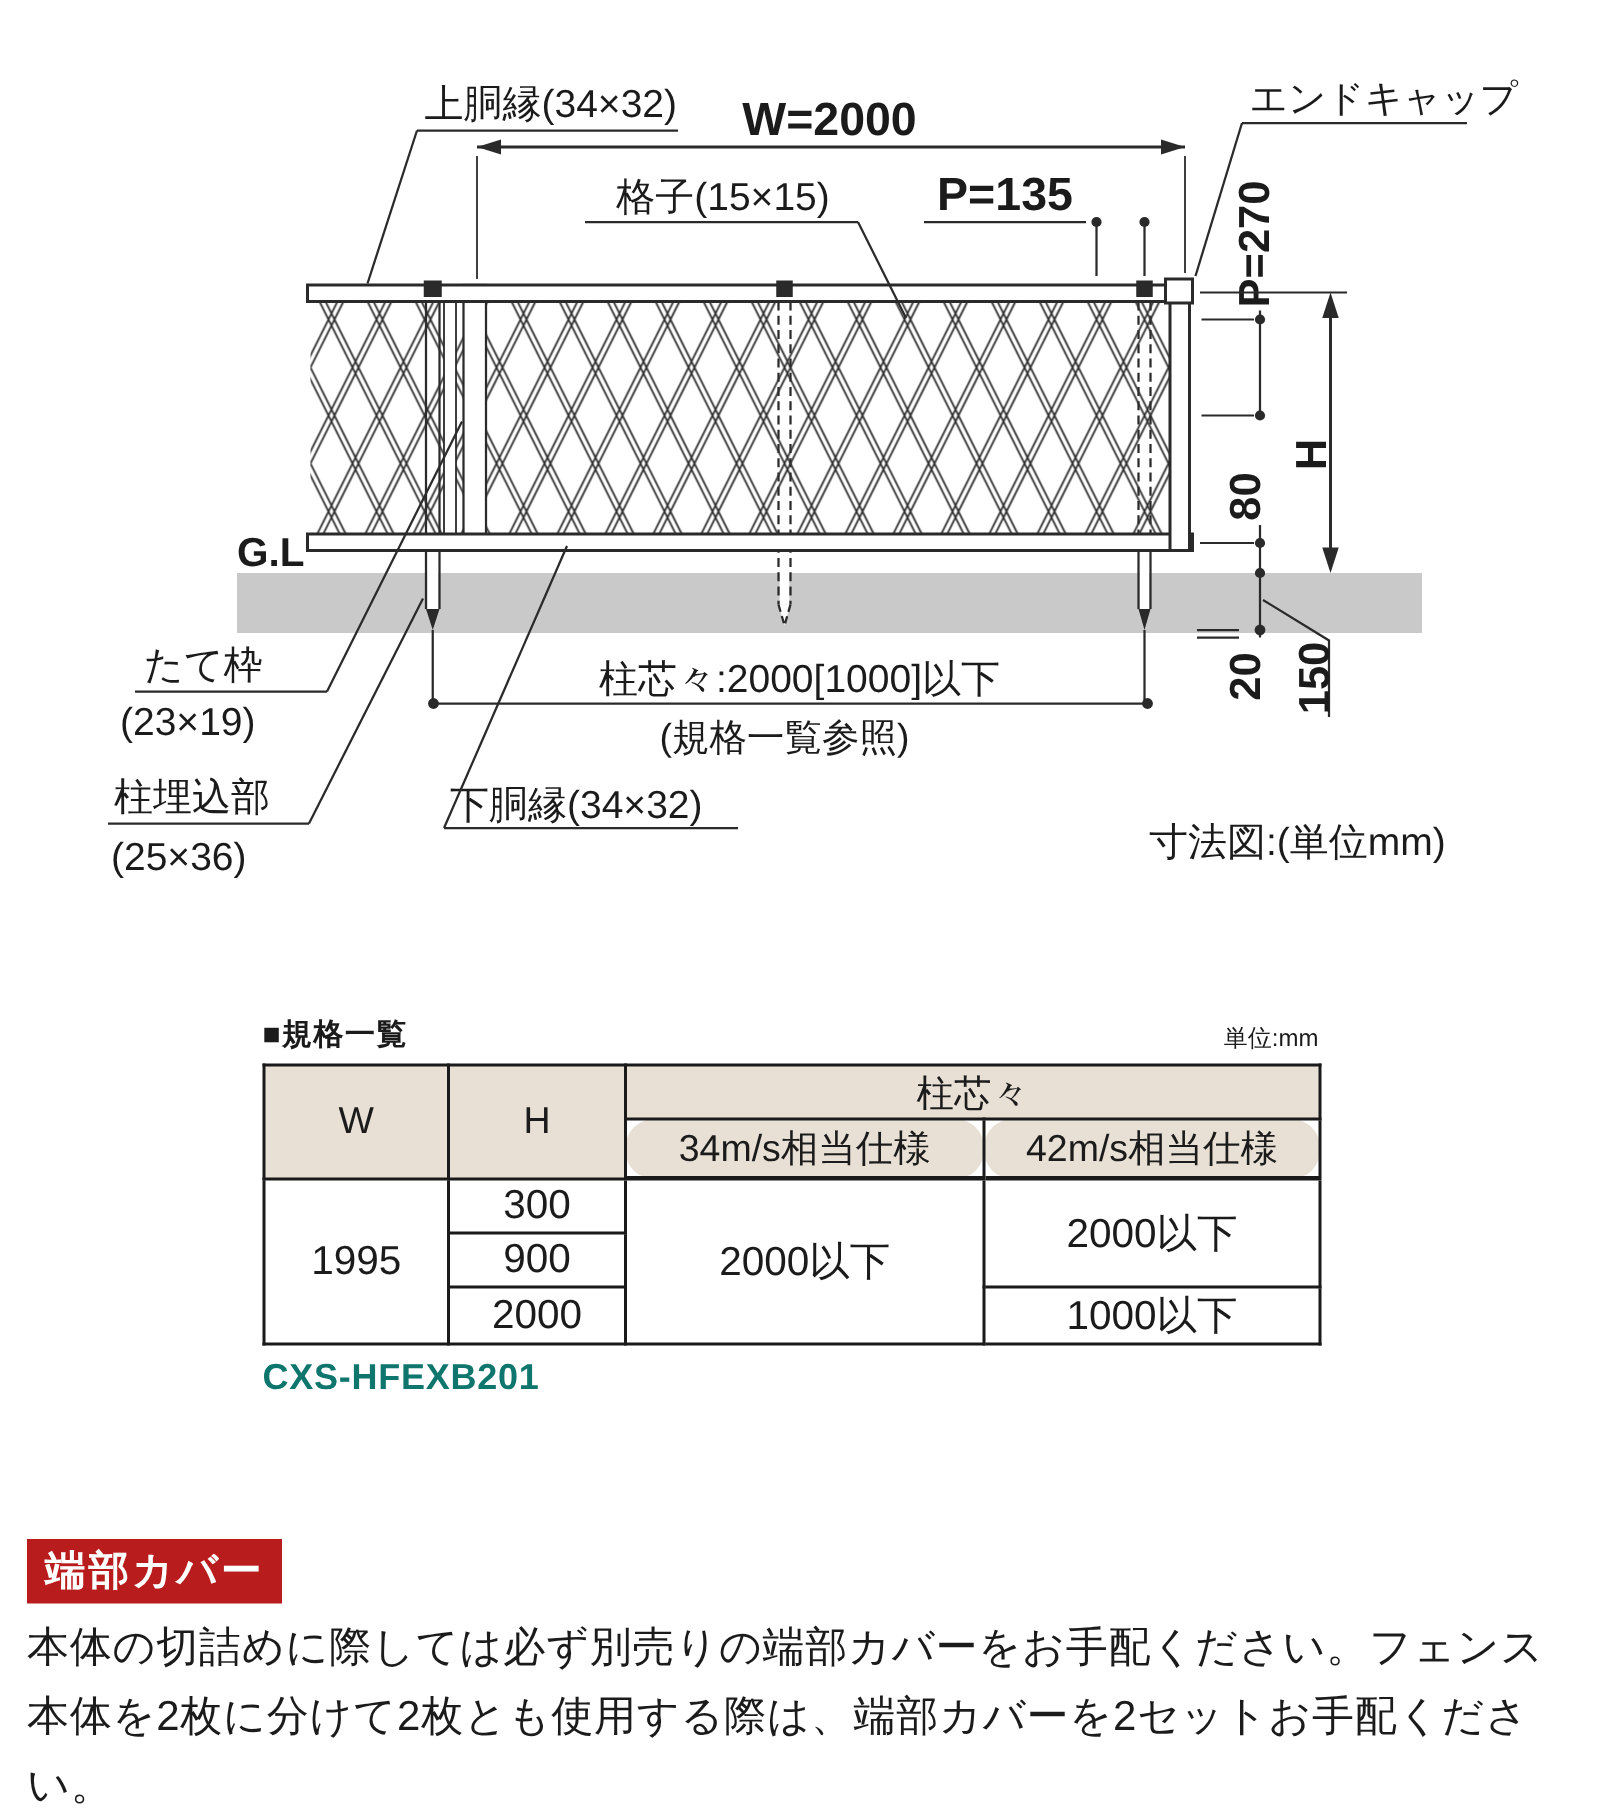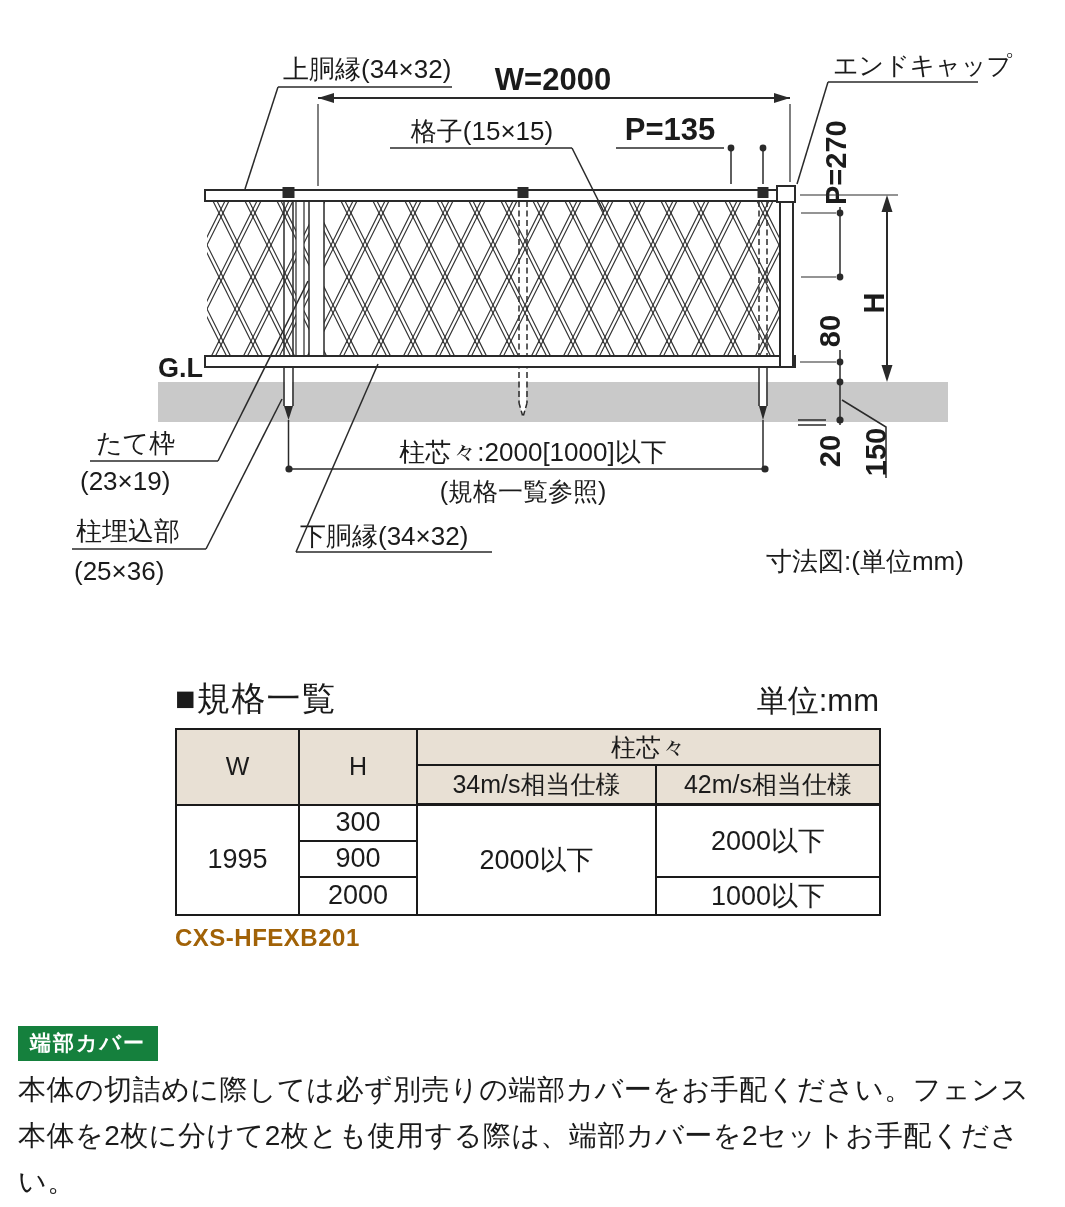--- a/index.html
+++ b/index.html
@@ -12,38 +12,38 @@
   #drawing{position:absolute;left:0;top:0;}
   #drawing text{fill:#1b1b1b;font-family:"Liberation Sans","DejaVu Sans",sans-serif;}
   .lbl{font-size:26px;}
   .lbl-sm{font-size:25px;}
   .dim{font-size:31px;font-weight:bold;}
   .dim-rot{font-size:29px;font-weight:bold;}
   .gl{font-size:27px;font-weight:bold;}
   
   #spec{position:absolute;left:175px;top:676px;width:704px;}
   .spec-head{display:flex;justify-content:space-between;align-items:flex-end;margin-bottom:6px;}
-  .spec-title{font-size:34px;font-weight:normal;letter-spacing:1px;}
-  .spec-unit{font-size:31px;}
+  .spec-title{font-size:20px;font-weight:bold;letter-spacing:1px;}
+  .spec-unit{font-size:16px;}
   table.spec{border-collapse:collapse;width:704px;table-layout:fixed;}
   table.spec th,table.spec td{
     border:2px solid #1a1a1a;text-align:center;vertical-align:middle;
     padding:0;font-weight:normal;
   }
   table.spec th{background:#e8e0d4;font-size:25px;}
   table.spec td{font-size:27px;}
   tr.hdr1 th{height:34px;}
-  tr.hdr2 th{height:37px;border-bottom-width:3px;}
+  tr.hdr2 th{height:37px;border-bottom-width:3px;border-radius:19px;}
   tr.body td{height:34px;}
-  .model{margin-top:8px;font-size:24px;font-weight:bold;color:#a16207;letter-spacing:0.5px;}
+  .model{margin-top:8px;font-size:24px;font-weight:bold;color:#0f766e;letter-spacing:0.5px;}
   
   #note{position:absolute;left:18px;top:1026px;width:1032px;}
   .note-badge{
-    display:inline-block;background:#15803d;color:#ffffff;
-    font-size:21px;font-weight:bold;padding:3px 12px 4px 12px;letter-spacing:2px;
+    display:inline-block;background:#b91c1c;color:#ffffff;
+    font-size:27px;font-weight:bold;padding:3px 12px 4px 12px;letter-spacing:2px;
   }
   .note-body{margin:6px 0 0 0;font-size:28px;line-height:1.64;letter-spacing:0.5px;}
 </style>
 </head>
 <body>
 
 <div id="stage">
 
   <svg id="drawing" width="1065" height="620" viewBox="0 0 1065 620">
     <defs>

